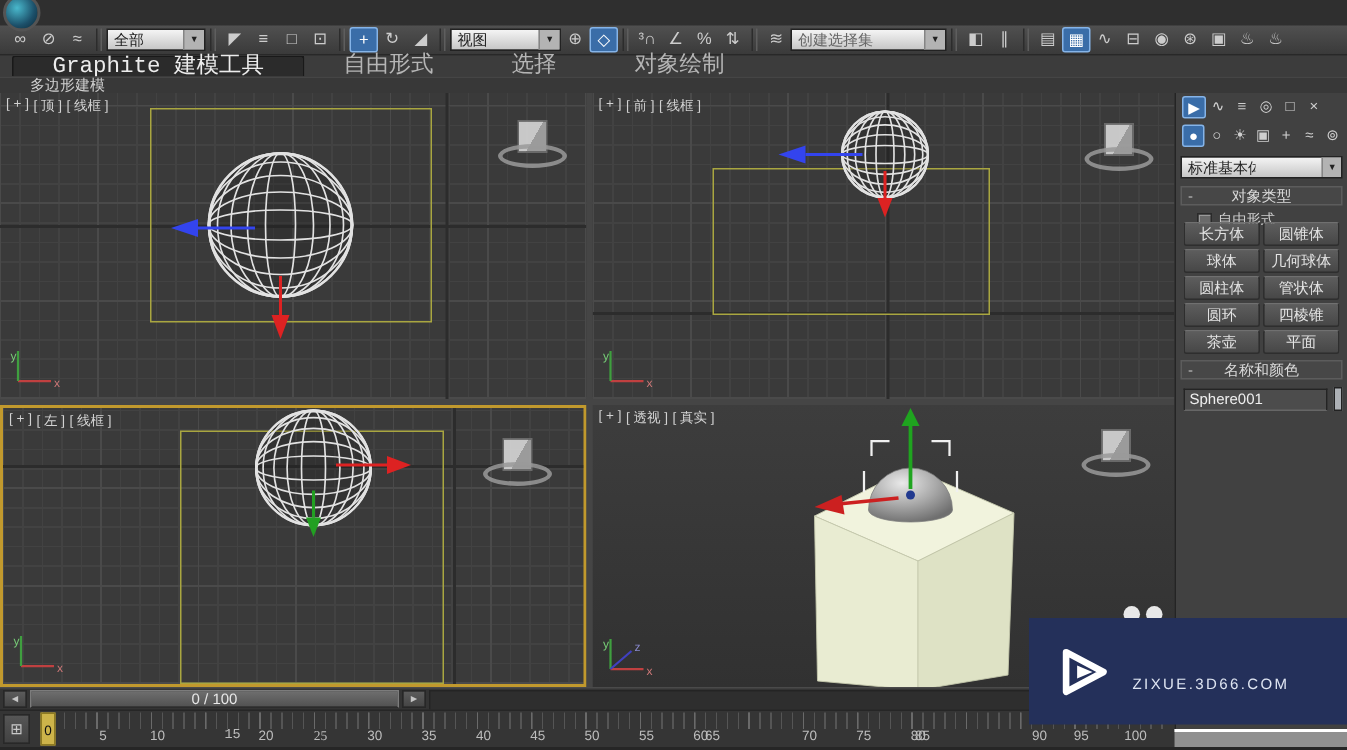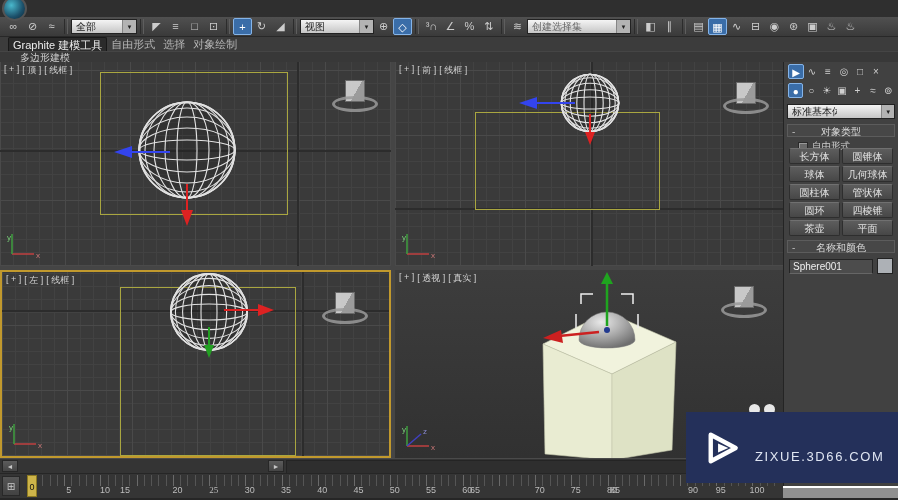--- a/index.html
+++ b/index.html
@@ -24,21 +24,21 @@
   .sep{width:2px;height:15px;border-left:1px solid #2c2c2c;border-right:1px solid #5e5e5e;margin:0 3px;}
   .combo{height:15px;background:linear-gradient(#f4f4f4,#c6c6c6);border:1px solid #222;
     display:inline-flex;align-items:center;font-size:10px;color:#222;padding-left:4px;box-sizing:border-box;}
   .combo .val{overflow:hidden;white-space:nowrap;}
   .combo .arr{margin-left:auto;width:13px;height:100%;background:#b3b3b3;border-left:1px solid #858585;
     font-size:6px;display:flex;align-items:center;justify-content:center;color:#222;font-style:normal;}
   .combo.gray .val{color:#666;}
   
   #ribbon-tabs{position:absolute;left:0;top:37px;width:898px;height:14px;background:#3c3c3c;
     display:flex;align-items:stretch;padding-left:8px;box-sizing:border-box;}
-  #ribbon-tabs [data-name^="tab-"]{font-size:11px;color:#b5b5b5;padding:0 4px;line-height:14px;white-space:nowrap;}
+  #ribbon-tabs [data-name^="tab-"]{font-size:15px;color:#b5b5b5;padding:0 26px;line-height:14px;white-space:nowrap;font-family:Liberation Mono, monospace;}
   #ribbon-tabs .active{background:#2b2b2b;border:1px solid #191919;border-bottom:none;color:#ececec;border-radius:2px 2px 0 0;}
   #ribbon-caption{position:absolute;left:0;top:51px;width:898px;height:11px;background:#383838;
     border-top:1px solid #454545;font-size:10px;color:#cfcfcf;line-height:11px;padding-left:20px;box-sizing:border-box;}
   
   #vpgrid{position:absolute;left:0;top:62px;width:783px;height:396px;background:#454545;}
   .vp{position:absolute;overflow:hidden;box-sizing:border-box;}
   .ortho{background-color:#3a3a3a;background-image:
     repeating-linear-gradient(90deg,#4a4a4a 0 1px,transparent 1px 65px),
     repeating-linear-gradient(0deg,#4a4a4a 0 1px,transparent 1px 65px),
     repeating-linear-gradient(90deg,#424242 0 1px,transparent 1px 13px),
@@ -72,21 +72,21 @@
   .rollout .minus{position:absolute;left:4px;top:0;color:#bbb;}
   #autogrid{position:absolute;left:14px;top:78px;display:flex;align-items:center;gap:4px;
     font-size:9.5px;color:#cfcfcf;}
   #autogrid .chk{width:8px;height:8px;background:#6a6a6a;border:1px solid #2a2a2a;box-shadow:inset 1px 1px 0 #999;}
   #ot-grid{position:absolute;left:5px;top:86px;width:106px;display:grid;
     grid-template-columns:51px 51px;gap:2px;}
   #ot-grid span{height:16px;background:linear-gradient(#5d5d5d,#474747);border:1px solid #2e2e2e;
     border-top-color:#707070;color:#e3e3e3;font-size:10px;text-align:center;line-height:16px;
     border-radius:2px;box-sizing:border-box;}
   #name-row{position:absolute;left:5px;top:196px;width:106px;display:flex;align-items:center;gap:4px;}
-  #name-field{width:84px;height:15px;background:#4c4c4c;border:1px solid #242424;border-bottom-color:#666;
+  #name-field{width:96px;height:15px;background:#4c4c4c;border:1px solid #242424;border-bottom-color:#666;
     color:#efefef;font-size:10px;padding:0 3px;box-sizing:border-box;font-family:"Liberation Sans",sans-serif;}
   #color-swatch{width:14px;height:14px;background:#adb1b6;border:1px solid #222;}
   
   #timeslider{position:absolute;left:0;top:458px;width:783px;height:15px;background:#343434;border-top:1px solid #4a4a4a;box-sizing:border-box;}
   #ts-track{position:absolute;left:286px;top:1px;width:495px;height:12px;background:#2e2e2e;border:1px solid #242424;}
   .ts-btn{position:absolute;top:1px;width:16px;height:12px;background:linear-gradient(#5c5c5c,#454545);
     border:1px solid #272727;color:#c5c5c5;font-size:7px;text-align:center;line-height:12px;box-sizing:border-box;}
   #ts-handle{position:absolute;left:20px;top:1px;width:246px;height:12px;
     background:linear-gradient(#6e6e6e,#525252);border:1px solid #7c7c7c;border-bottom-color:#2c2c2c;
     color:#e8e8e8;font-size:10px;text-align:center;line-height:12px;box-sizing:border-box;}
@@ -102,21 +102,21 @@
     border:1px solid #282828;color:#c9c9c9;font-size:10px;text-align:center;line-height:20px;box-sizing:border-box;}
   
   #statusbox{position:absolute;left:783px;top:486px;width:115px;height:14px;background:#909090;border-top:2px solid #fff;box-sizing:border-box;}
   #bottomstrip{position:absolute;left:0;top:498px;width:898px;height:2px;background:#262626;}
   
   #watermark{position:absolute;left:686px;top:412px;width:212px;height:71px;background:#24305a;
     display:flex;align-items:center;z-index:30;}
   #wm-logo{margin-left:13px;flex:0 0 auto;}
   #wm-text{margin-left:12px;}
   #wm-brand{font-size:25px;font-weight:bold;color:#ffffff;letter-spacing:2px;line-height:27px;}
-  #wm-site{font-size:13px;color:#dfe5f2;letter-spacing:1.6px;text-transform:uppercase;margin-top:17px;}
+  #wm-site{font-size:10px;color:#dfe5f2;letter-spacing:1.6px;text-transform:uppercase;margin-top:17px;}
 </style>
 </head>
 <body>
 
 <div id="app" data-name="3dsmax-window">
 
   <div id="applogo" data-name="app-logo-icon"></div>
 
   <div id="toolbar" data-name="main-toolbar">
     <span class="tgroup">
@@ -412,30 +412,33 @@
     </div>
     <div id="name-row">
       <input id="name-field" data-name="object-name-input" value="Sphere001" style="">
       <span id="color-swatch" data-name="object-color-swatch"></span>
     </div>
   </div>
 
   <div id="timeslider" data-name="time-slider-bar">
     <div id="ts-track" data-name="time-slider-track"></div>
     <span class="ts-btn" style="left:2px;" data-name="previous-frame-button">◄</span>
+    <div id="ts-handle" data-name="time-slider-handle">
+      <span data-name="time-slider-value">0 / 100</span>
+    </div>
     <span class="ts-btn" style="left:268px;" data-name="next-frame-button">►</span>
   </div>
 
   <div id="trackbar" data-name="track-bar">
     <div id="tb-mini" data-name="mini-curve-editor-button">⊞</div>
     <div id="tb-ticks" data-name="track-bar-ticks"></div>
     <div id="tb-labels">
         <span data-name="frame-label" style="left: 68.725px;">5</span>
         <span data-name="frame-label" style="left: 104.95px;">10</span>
-        <span data-name="frame-label" style="left: 125px;">15</span>
+        <span data-name="frame-label" style="left: 155px; font-family: Liberation Mono, monospace;">15</span>
         <span data-name="frame-label" style="left: 177.4px;">20</span>
         <span data-name="frame-label" style="left: 213.625px; font-family: Liberation Serif, serif;">25</span>
         <span data-name="frame-label" style="left: 249.85px;">30</span>
         <span data-name="frame-label" style="left: 286.075px;">35</span>
         <span data-name="frame-label" style="left: 322.3px;">40</span>
         <span data-name="frame-label" style="left: 358.525px;">45</span>
         <span data-name="frame-label" style="left: 394.75px;">50</span>
         <span data-name="frame-label" style="left: 430.975px;">55</span>
         <span data-name="frame-label" style="left: 467.2px;">60</span>
         <span data-name="frame-label" style="left: 475px;">65</span>

